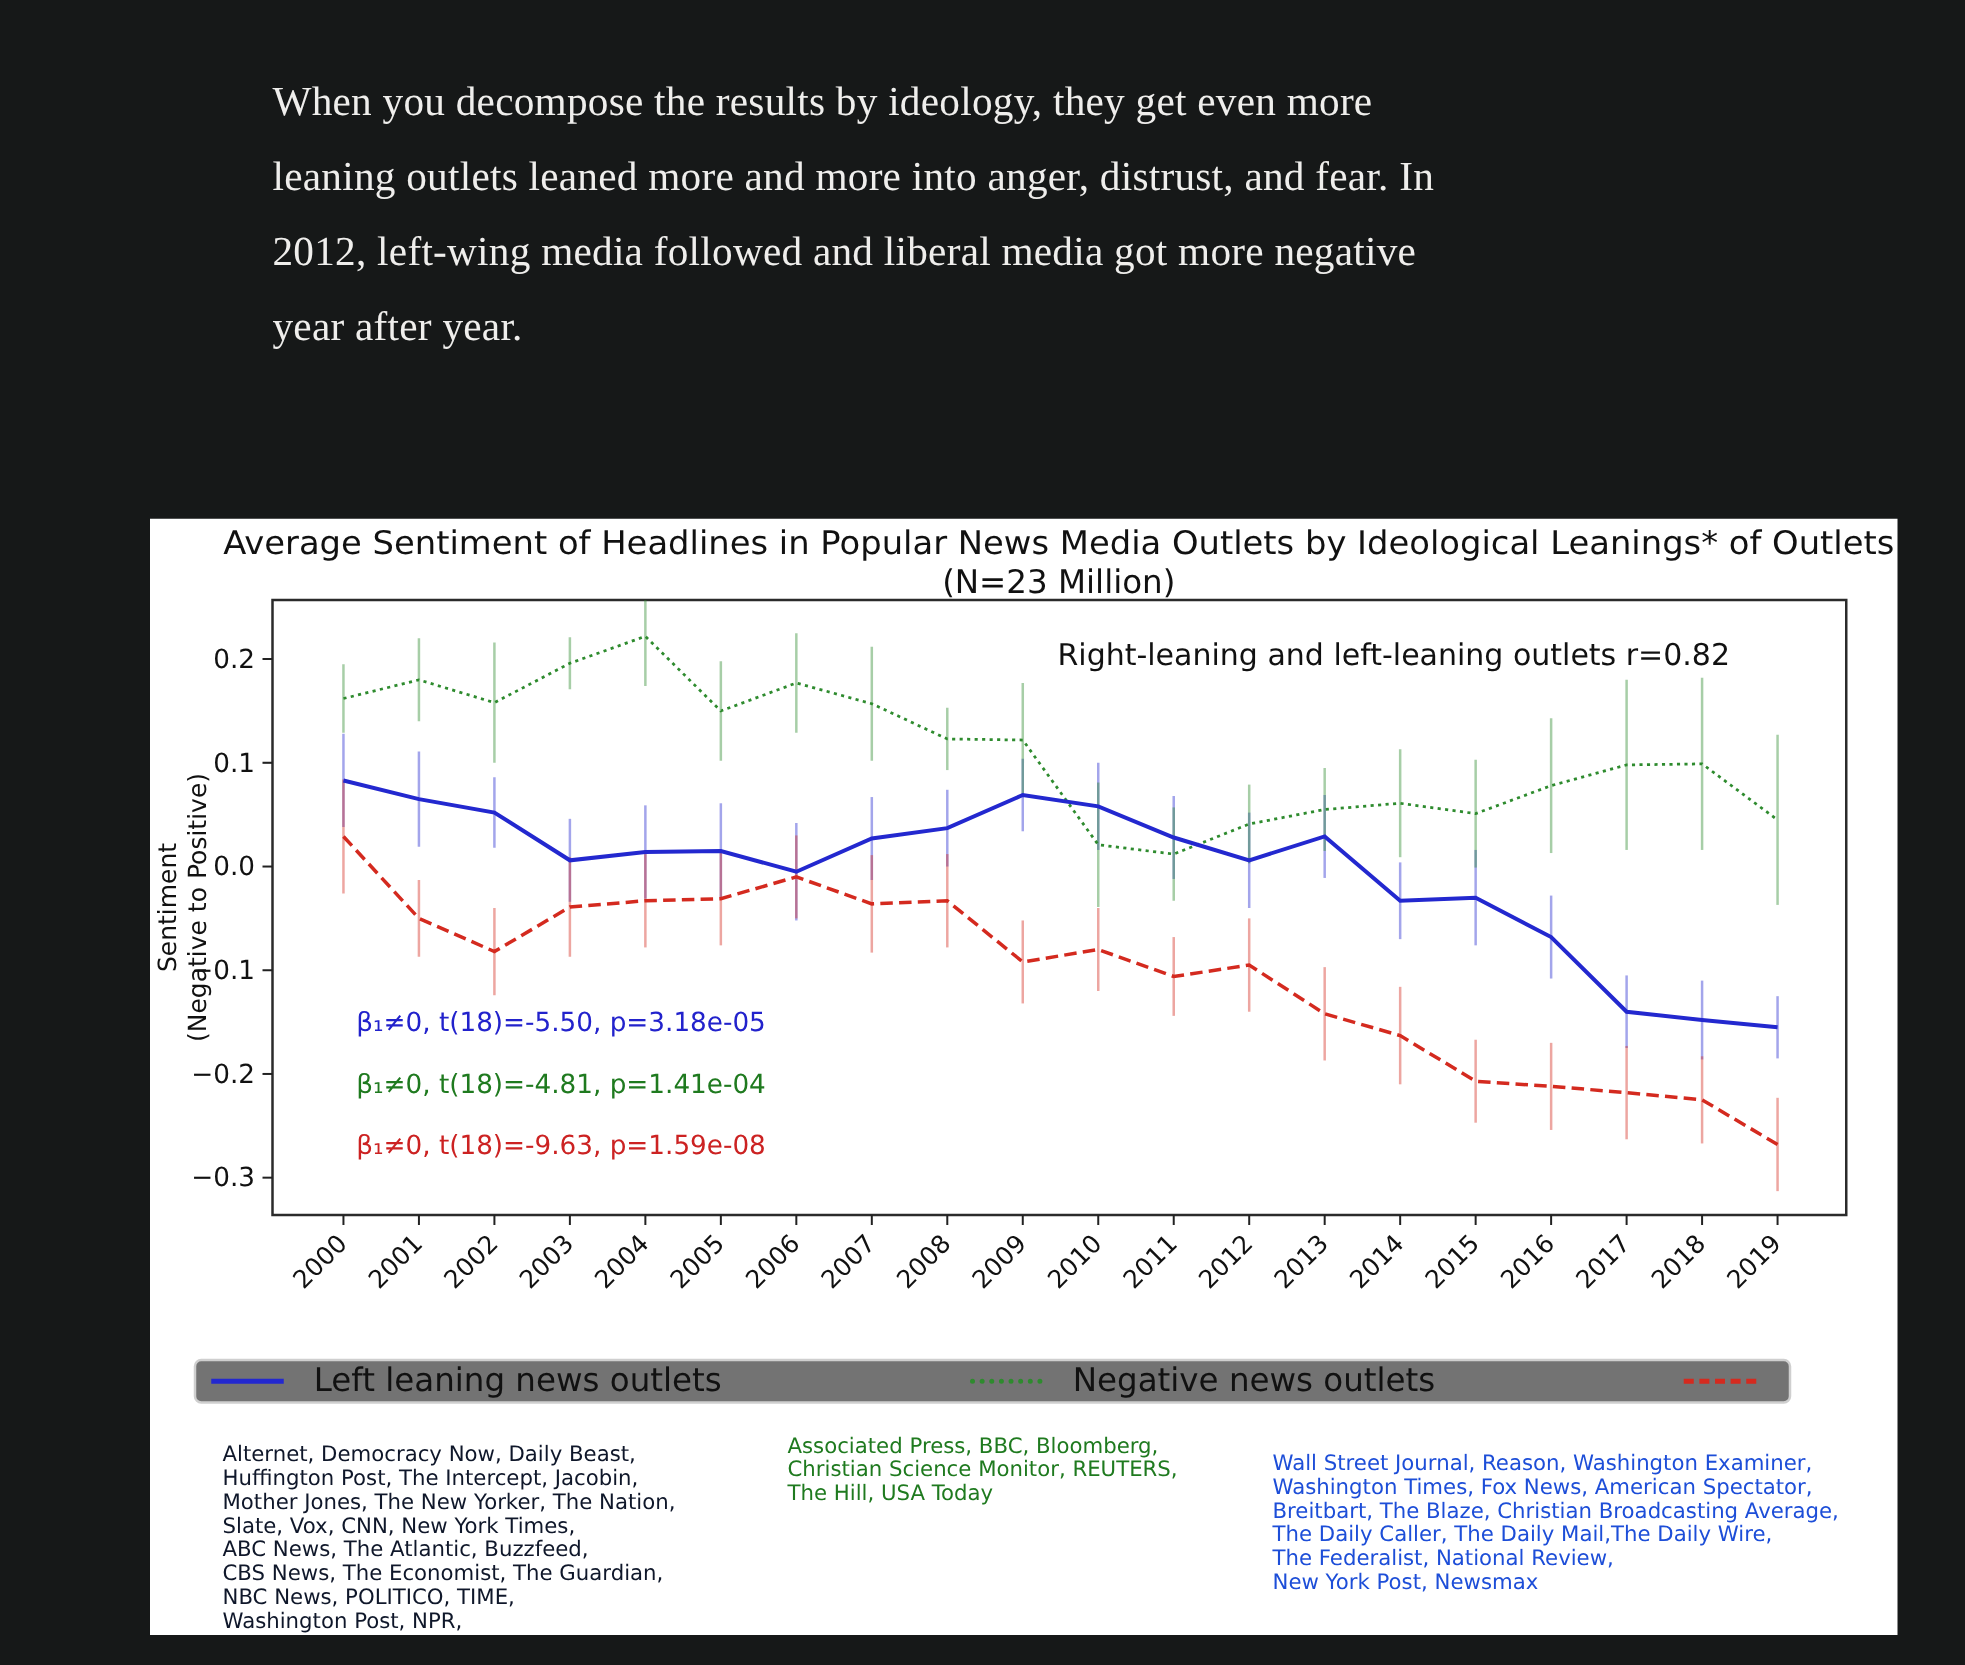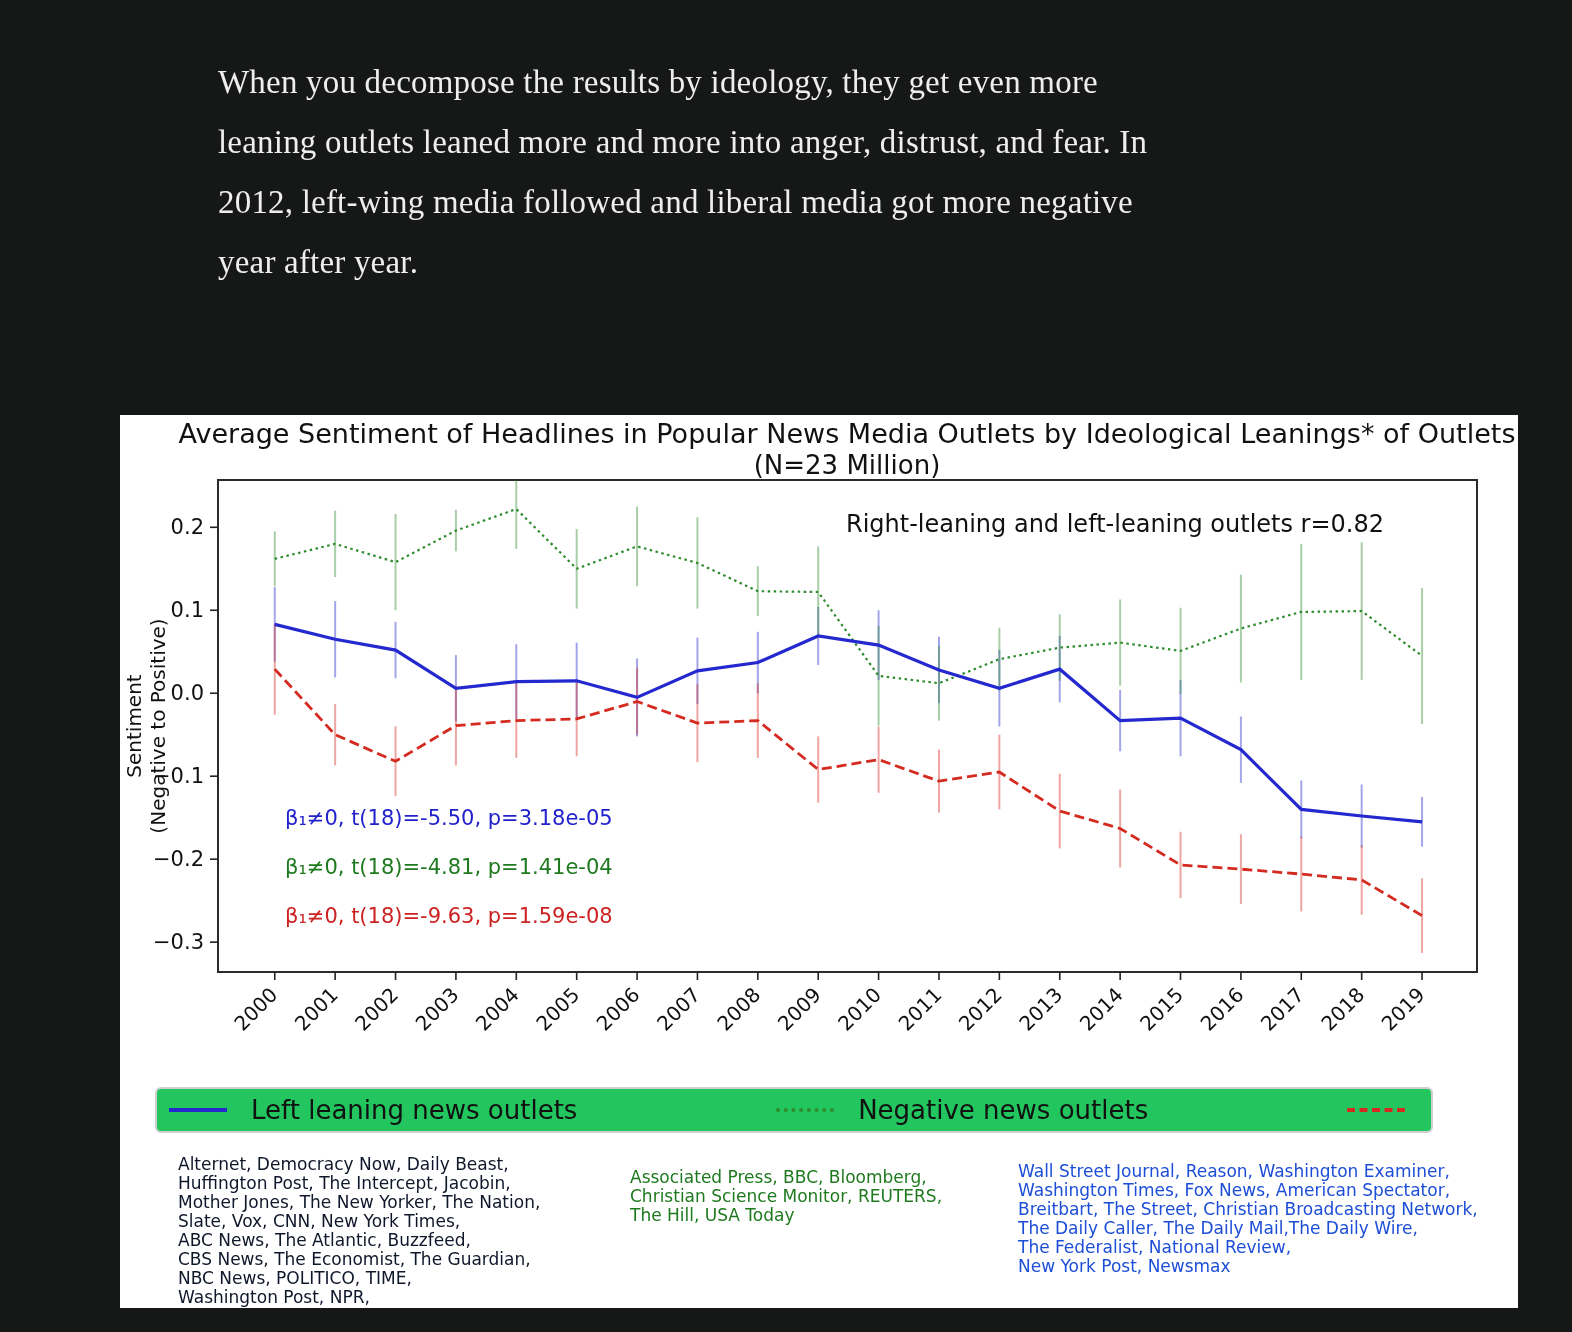--- a/index.html
+++ b/index.html
@@ -3,21 +3,21 @@
 <meta charset="utf-8">
 <style>
   html,body{margin:0;padding:0;background:#161818;width:1572px;height:1332px;overflow:hidden;}
   *{box-sizing:border-box;}
   .intro{position:absolute;left:218px;top:52px;width:1190px;
          font-family:"Liberation Serif","DejaVu Serif",serif;
          font-size:33px;line-height:60px;color:#efeeec;font-weight:400;letter-spacing:0.2px;}
   .panel{position:absolute;left:120px;top:415px;width:1398px;height:893px;background:#ffffff;}
   .panel svg{position:absolute;left:0;top:0;}
   svg text{font-family:"DejaVu Sans","Liberation Sans",sans-serif;}
-  .legend{position:absolute;left:35px;top:672px;width:1278px;height:46px;background:#22c55e;
+  .legend{position:absolute;left:35px;top:672px;width:1278px;height:36px;background:#737373;
           border:2px solid #cfcfcf;border-radius:6px;display:flex;align-items:center;
           justify-content:space-between;padding:0 26px 0 12px;
           font-family:"DejaVu Sans","Liberation Sans",sans-serif;font-size:26px;color:#111;}
   .legend-item{display:flex;align-items:center;gap:24px;}
   .swatch{width:58px;height:0;border-top:4px solid #000;}
   .outlist{position:absolute;font-family:"DejaVu Sans","Liberation Sans",sans-serif;
            font-size:17px;line-height:19px;white-space:nowrap;}
   .outlist-left{left:58px;top:740px;}
   .outlist-centrist{left:510px;top:733px;}
   .outlist-right{left:898px;top:747px;}
@@ -190,26 +190,26 @@
   <div class="outlist outlist-left" style="color: #0f172a;">
       <div>Alternet, Democracy Now, Daily Beast,</div>
       <div>Huffington Post, The Intercept, Jacobin,</div>
       <div>Mother Jones, The New Yorker, The Nation,</div>
       <div>Slate, Vox, CNN, New York Times,</div>
       <div>ABC News, The Atlantic, Buzzfeed,</div>
       <div>CBS News, The Economist, The Guardian,</div>
       <div>NBC News, POLITICO, TIME,</div>
       <div>Washington Post, NPR,</div>
     </div>
-  <div class="outlist outlist-centrist" style="color: rgb(31, 122, 31); margin-top: 20px;">
+  <div class="outlist outlist-centrist" style="color: rgb(31, 122, 31);">
       <div>Associated Press, BBC, Bloomberg,</div>
       <div>Christian Science Monitor, REUTERS,</div>
       <div>The Hill, USA Today</div>
     </div>
   <div class="outlist outlist-right" style="color: #1d4ed8;">
       <div>Wall Street Journal, Reason, Washington Examiner,</div>
       <div>Washington Times, Fox News, American Spectator,</div>
-      <div>Breitbart, The Street, Christian Broadcasting Network,</div>
+      <div>Breitbart, The Blaze, Christian Broadcasting Average,</div>
       <div>The Daily Caller, The Daily Mail,The Daily Wire,</div>
       <div>The Federalist, National Review,</div>
       <div>New York Post, Newsmax</div>
     </div>
 </div>
 
 </body></html>

